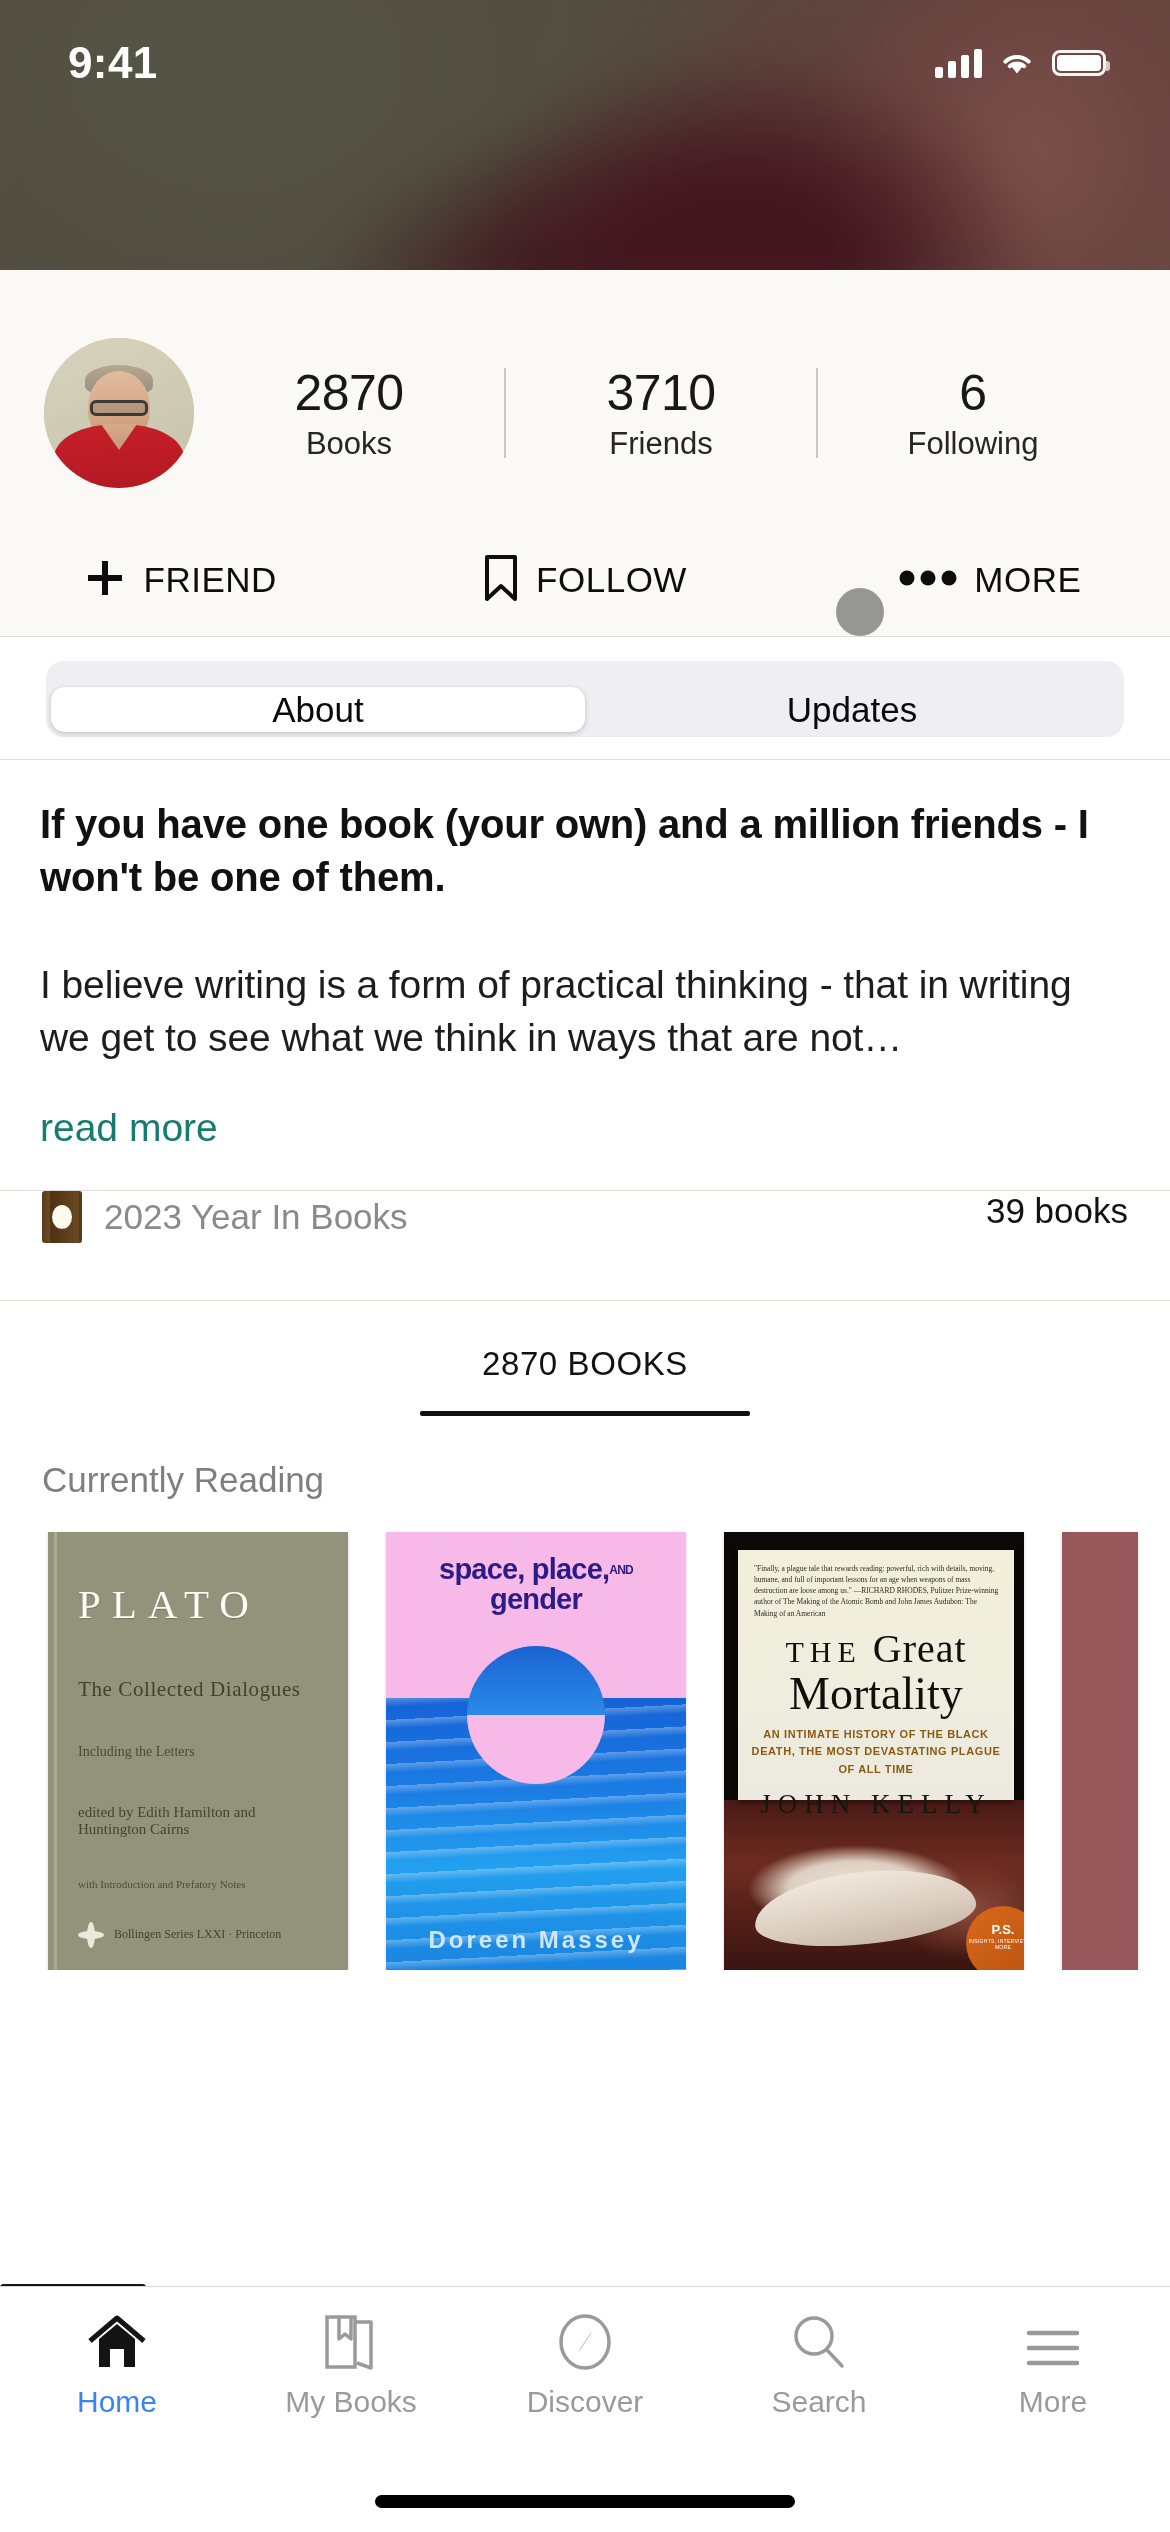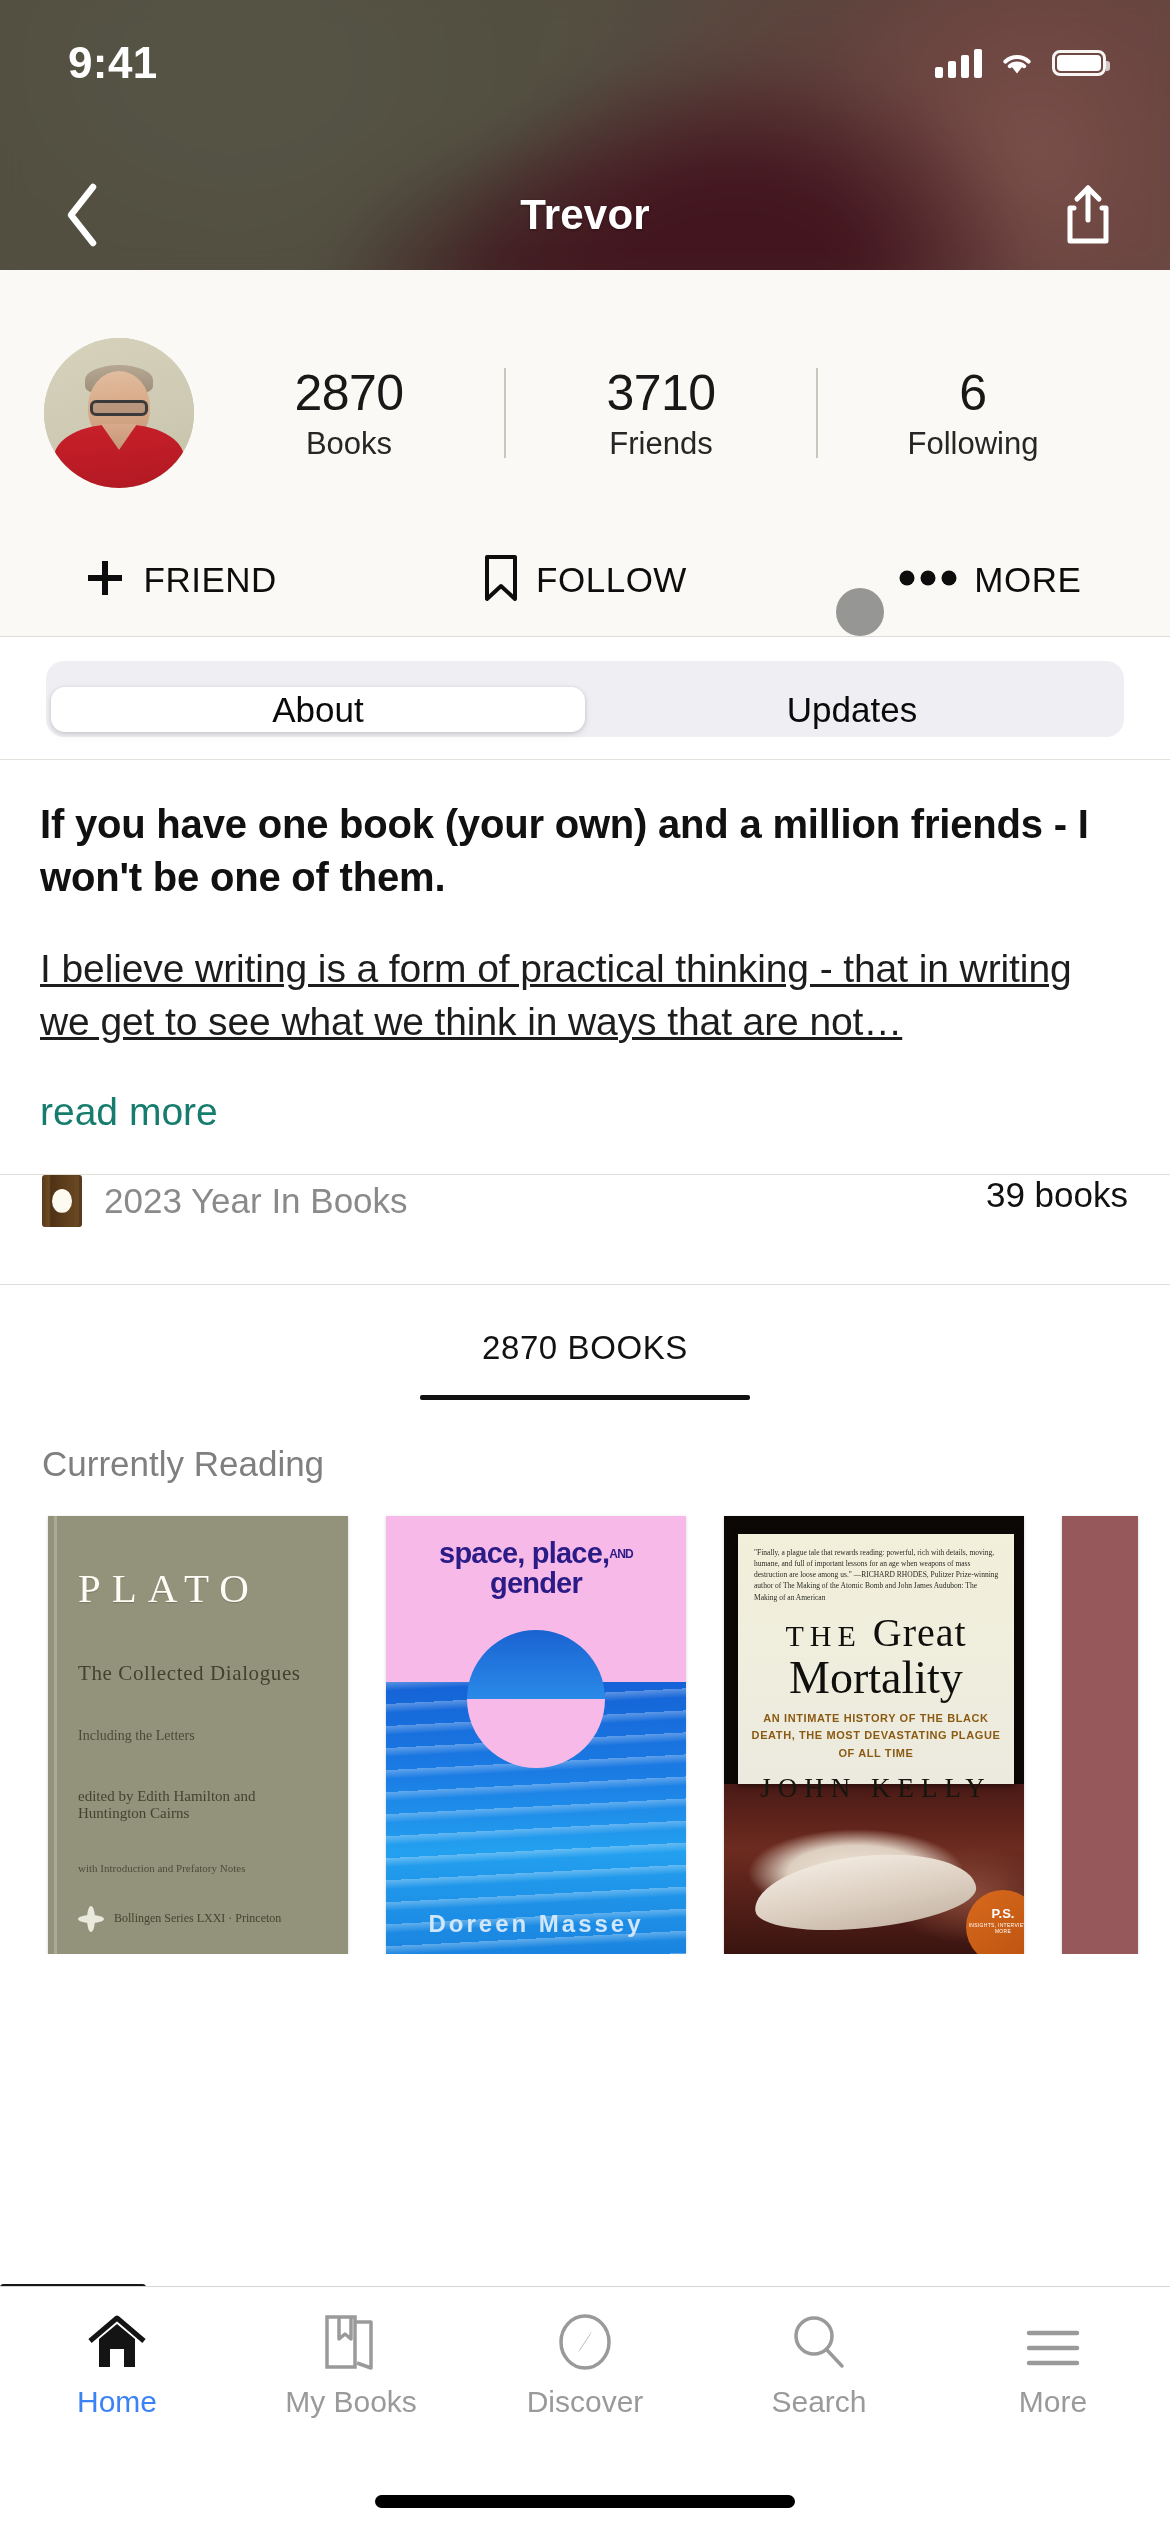--- a/index.html
+++ b/index.html
@@ -149,21 +149,21 @@
     font-size:35px; color:#0a0a0a; border-radius:14px;margin-top:21px;
   }
   .seg-item.active { background:#fff; box-shadow:0 1px 4px rgba(0,0,0,0.14), 0 3px 9px rgba(0,0,0,0.07); }
 
   
   .bio { padding:38px 40px 40px 40px; border-bottom:1px solid #e0ded9; }
   .bio-head {
     font-size:40px; font-weight:700; color:#111; line-height:1.32; letter-spacing:-0.2px;
   }
   .bio-body {
-    margin-top:38px; font-size:39px; color:#1d1d1d; line-height:1.36; letter-spacing:-0.1px;text-decoration:underline;
+    margin-top:54px; font-size:39px; color:#1d1d1d; line-height:1.36; letter-spacing:-0.1px;
   }
   .bio-more { margin-top:42px; font-size:39px; color:#167d6e; }
 
   
   .yib {
     display:flex; align-items:flex-start; justify-content:space-between;
     padding:0 42px; height:110px; border-bottom:1px solid #e0ded9;
   }
   .yib-left { display:flex; align-items:center; gap:22px; }
   .yib-icon {
@@ -340,35 +340,20 @@
           <path d="M5.5 11.5 a17 17 0 0 1 23 0" stroke="#fff" stroke-width="4.2" fill="none" stroke-linecap="round"></path>
           <path d="M9.8 16.2 a11 11 0 0 1 14.4 0" stroke="#fff" stroke-width="4" fill="none" stroke-linecap="round"></path>
         </svg>
       </span>
       <span class="batt">
           <span></span>
         </span>
     </div>
   </div>
 
-  <div class="navbar">
-    <div class="nav-back">
-      <svg width="38" height="66" viewBox="0 0 38 66">
-          <path d="M30 5 L8 33 L30 61" stroke="#fff" stroke-width="6.5" fill="none" stroke-linecap="round" stroke-linejoin="round"></path>
-        </svg>
-    </div>
-    <div class="nav-title">Trevor</div>
-    <div class="nav-share">
-      <svg width="50" height="62" viewBox="0 0 50 62">
-        <path d="M25 4 L25 36" stroke="#fff" stroke-width="5" stroke-linecap="round"></path>
-        <path d="M14 15 L25 4 L36 15" stroke="#fff" stroke-width="5" fill="none" stroke-linecap="round" stroke-linejoin="round"></path>
-        <path d="M11 24 L7 24 L7 57 L43 57 L43 24 L39 24" stroke="#fff" stroke-width="5" fill="none" stroke-linecap="round" stroke-linejoin="round"></path>
-      </svg>
-    </div>
-  </div>
 </div>
 
 <div class="profile">
   <div class="profile-top">
     <div class="avatar">
       <div class="avatar-img">
         <div class="av-bg"></div>
         <div class="av-hair"></div>
         <div class="av-head"></div>
         <div class="av-glass"></div>

